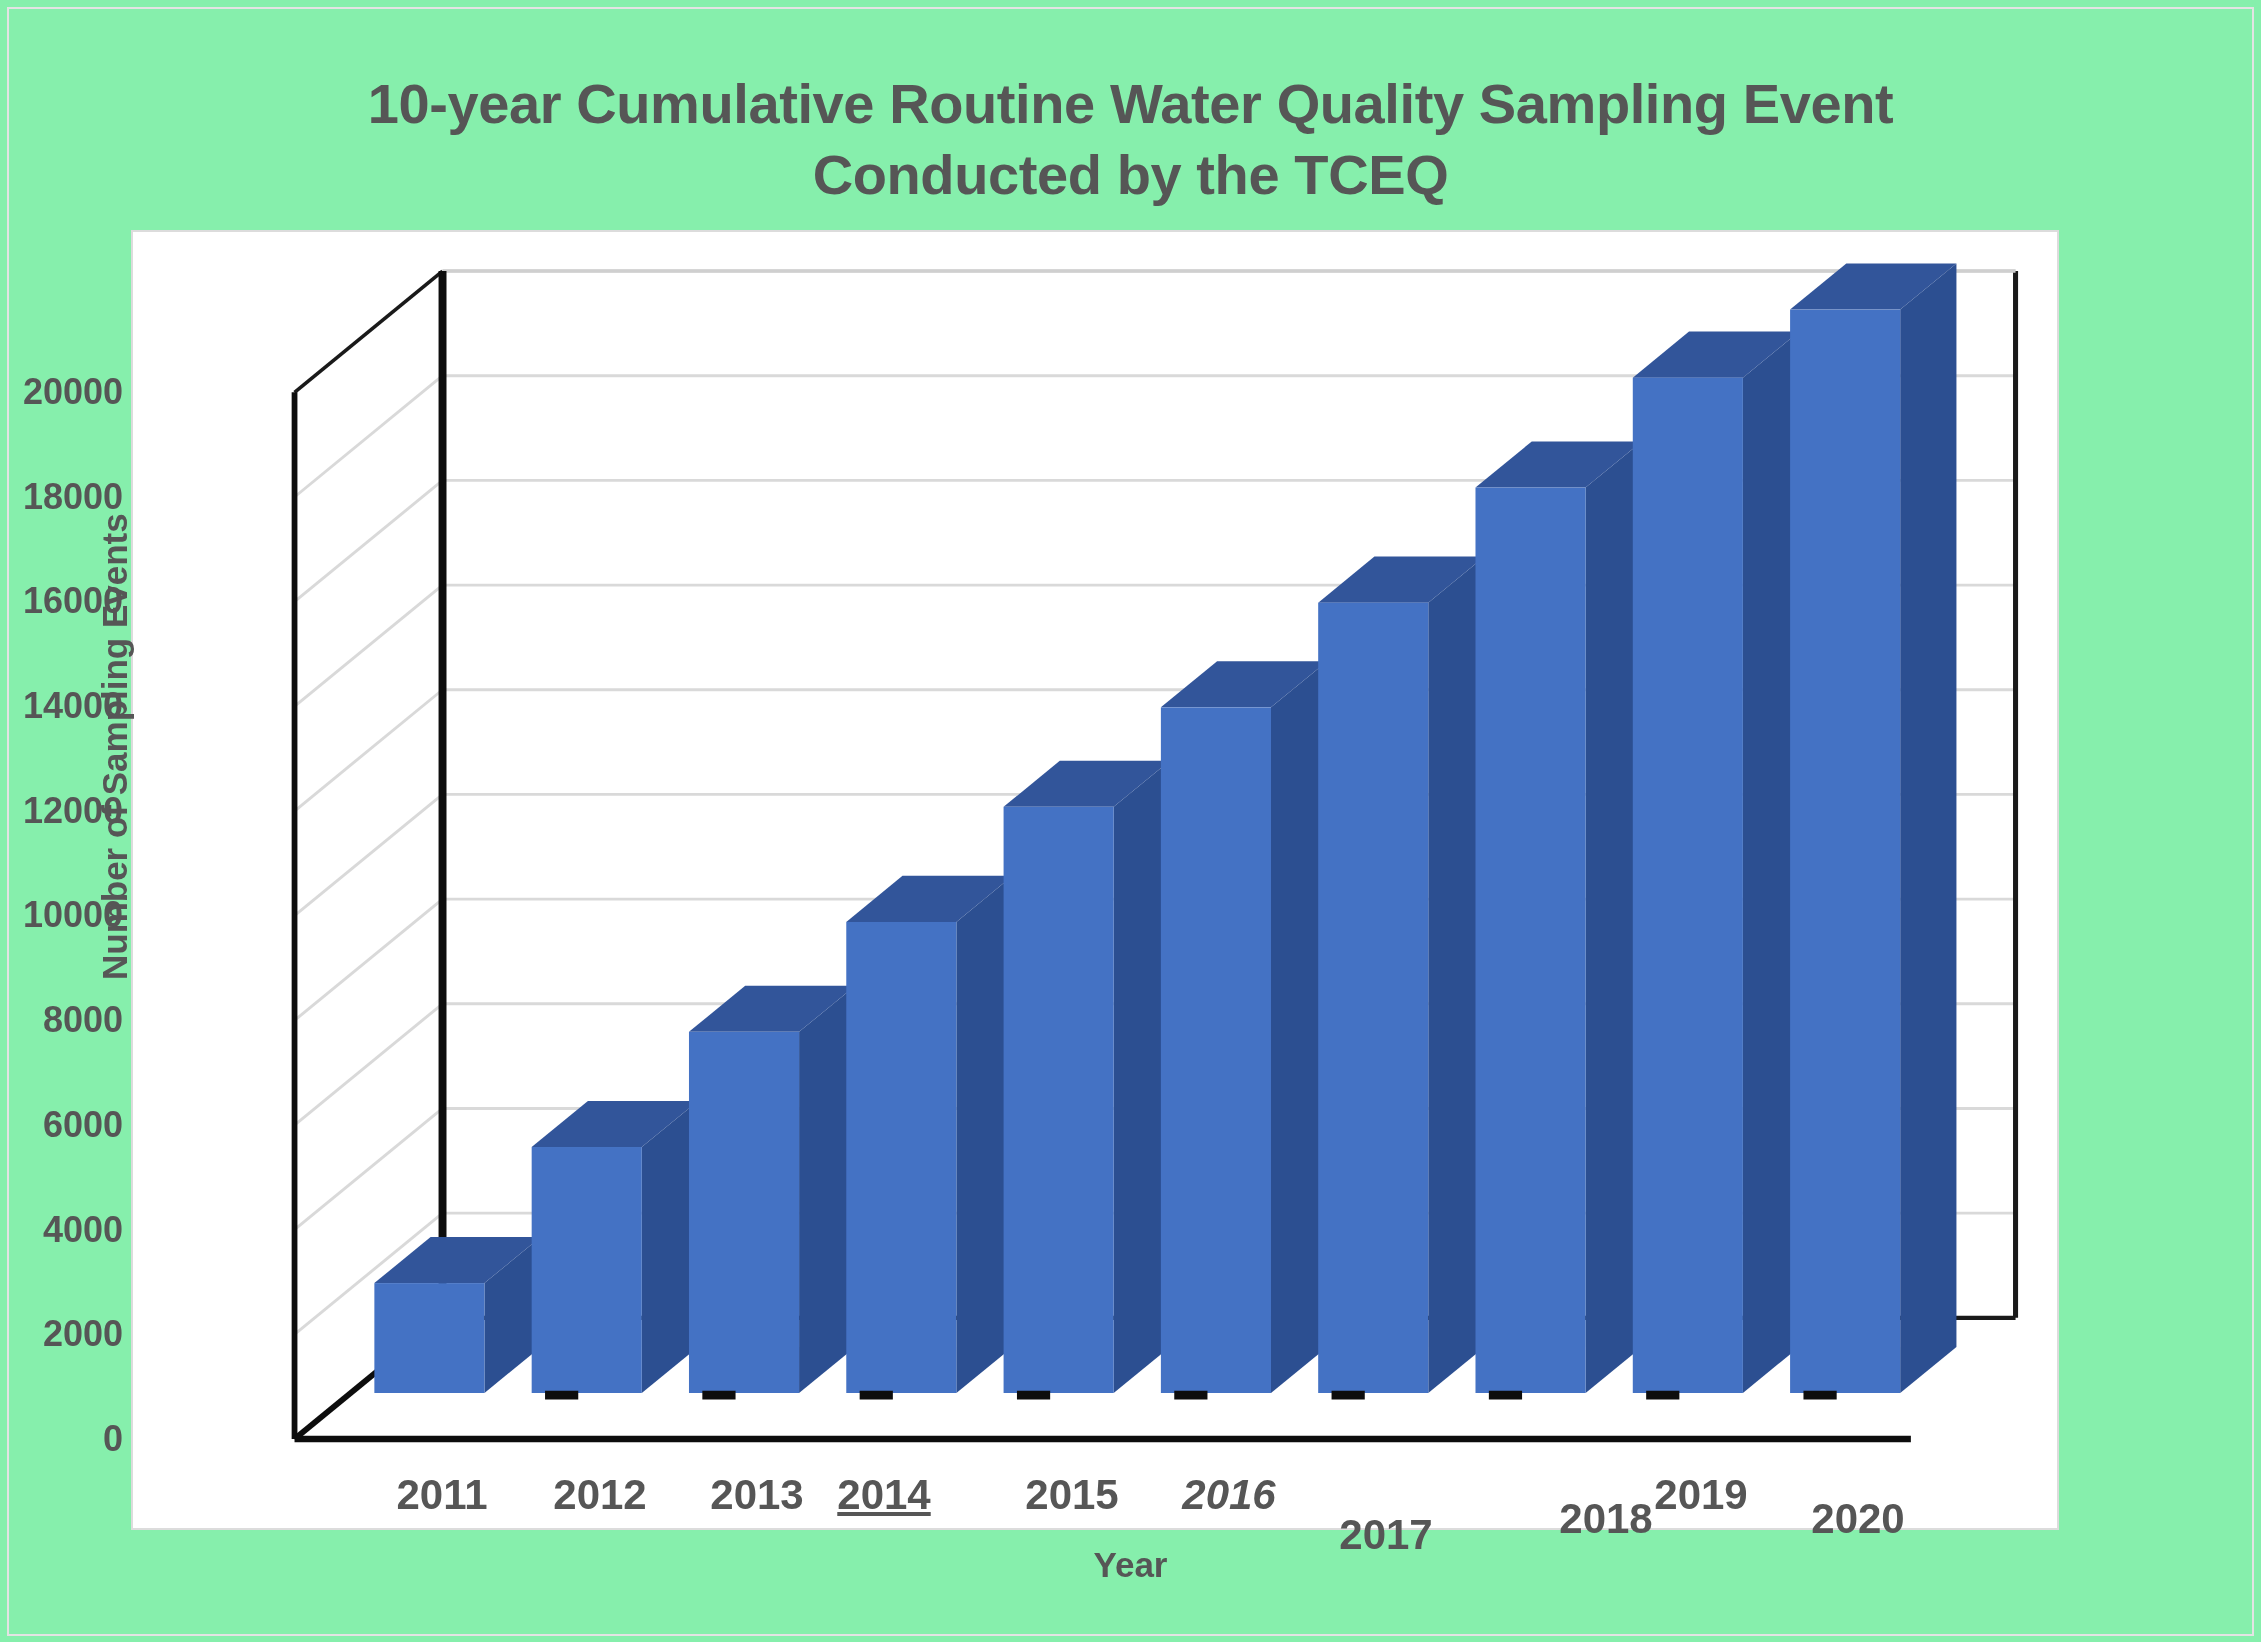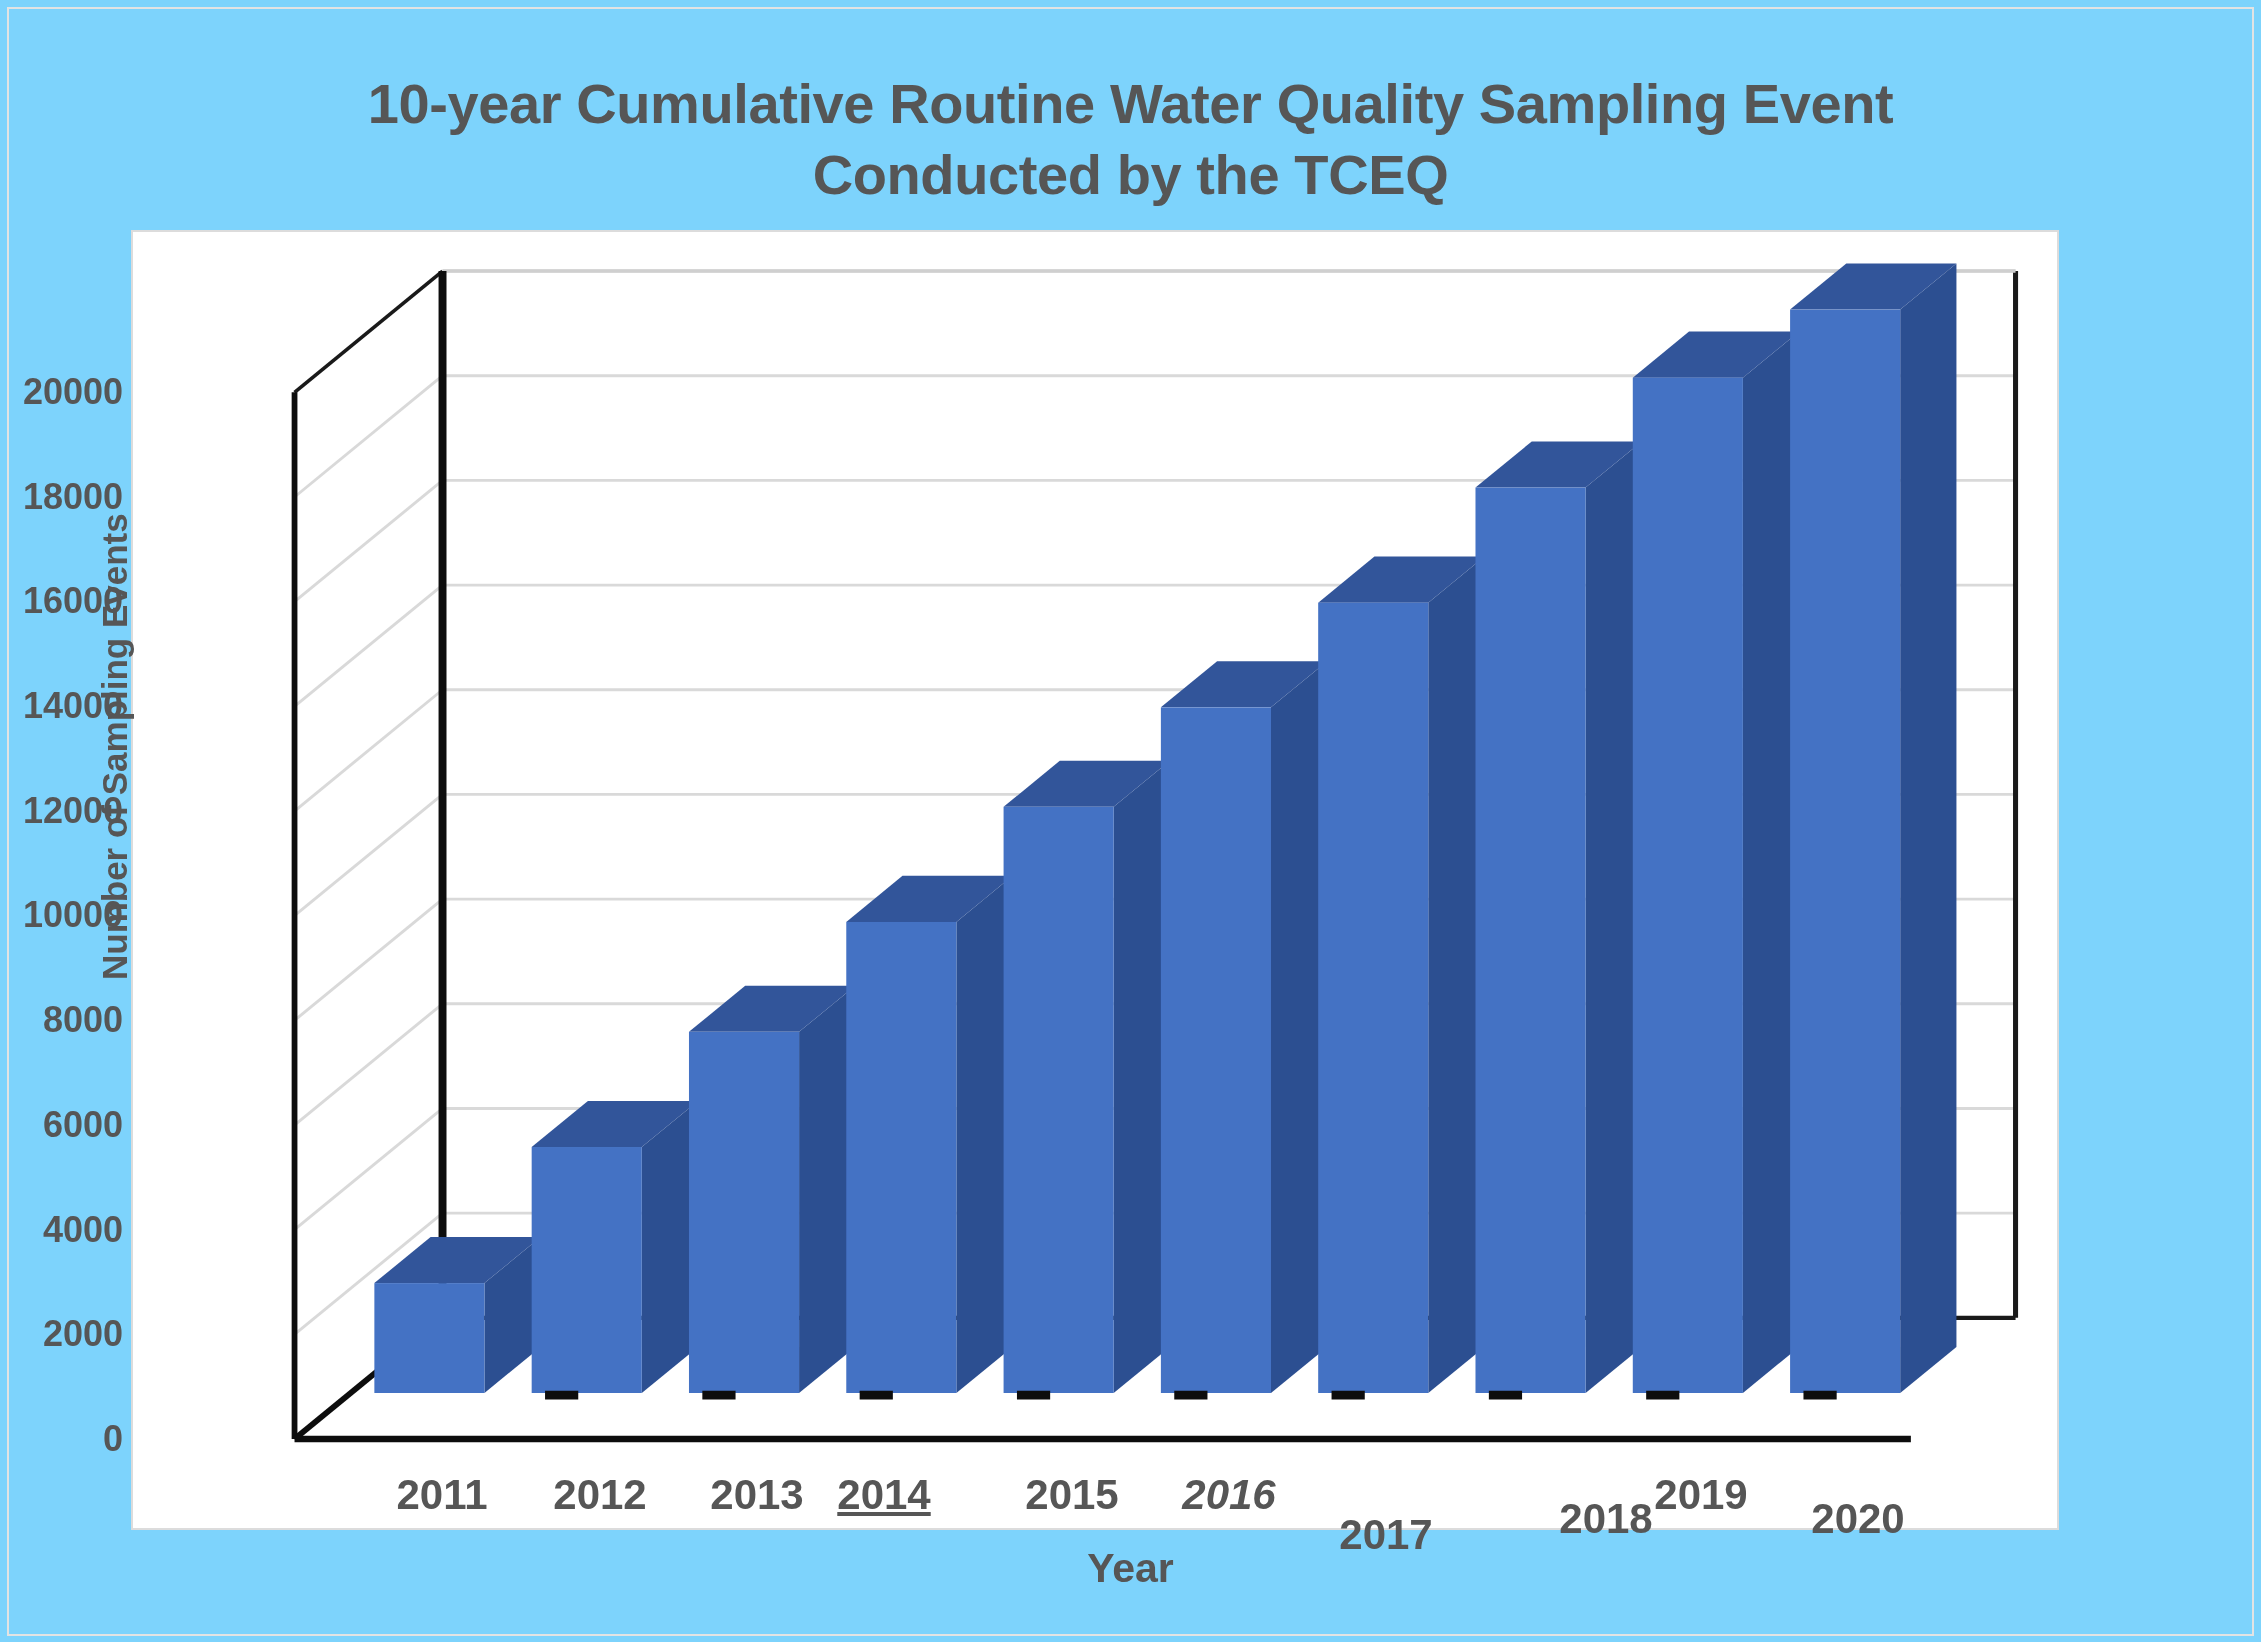--- a/index.html
+++ b/index.html
@@ -5,21 +5,21 @@
   html, body { margin:0; padding:0; }
   body {
     width:2261px; height:1643px;
     background:#ffffff;
     font-family:"Liberation Sans", sans-serif;
     overflow:hidden;
   }
   .page {
     position:relative;
     width:2261px; height:1643px;
-    background:#7dd3fc;
+    background:#86efac;
     box-sizing:border-box;
   }
   
   .outer-frame{
     position:absolute;
     left:7.2px; top:7.2px; right:7.2px; bottom:7.2px;
     border:2.2px solid #e3e3e3;
     box-sizing:border-box;
   }
 
@@ -57,21 +57,21 @@
     color:#565656;
     transform:rotate(-90deg);
     transform-origin:center center;
     white-space:nowrap;
   }
   .x-axis-title{
     position:absolute;
     left:0; top:1545px;
     width:2261px;
     text-align:center;
-    font-size:41px;
+    font-size:35px;
     font-weight:bold;
     color:#565656;
   }
 
   
   .y-labels{
     position:absolute;
     left:123px; top:0; width:0; height:0;
   }
   .y-label{

